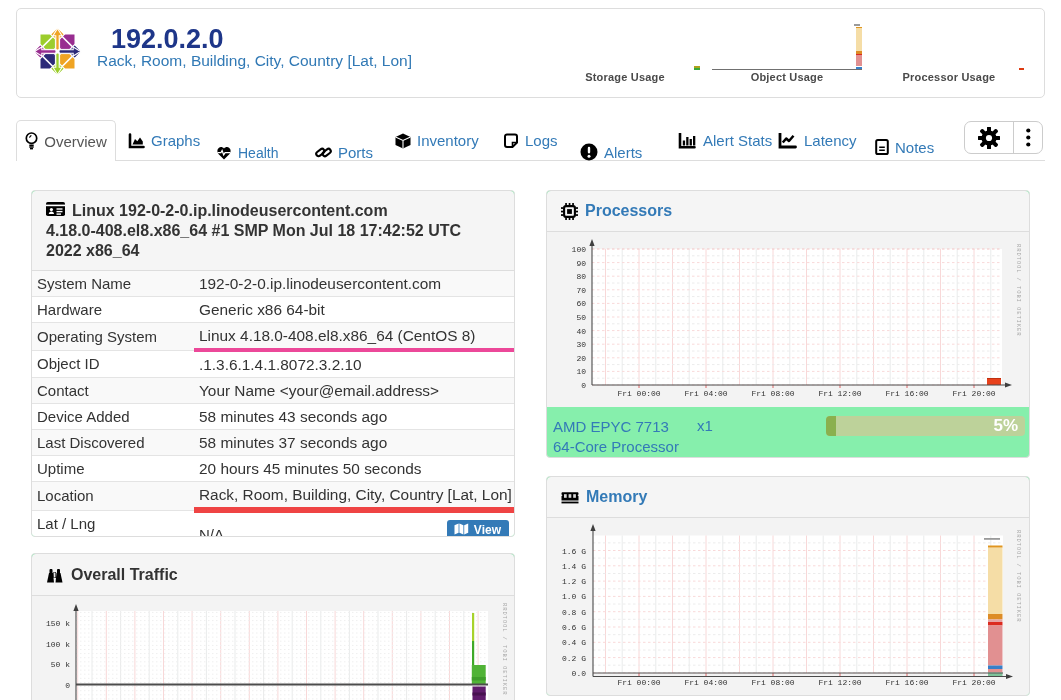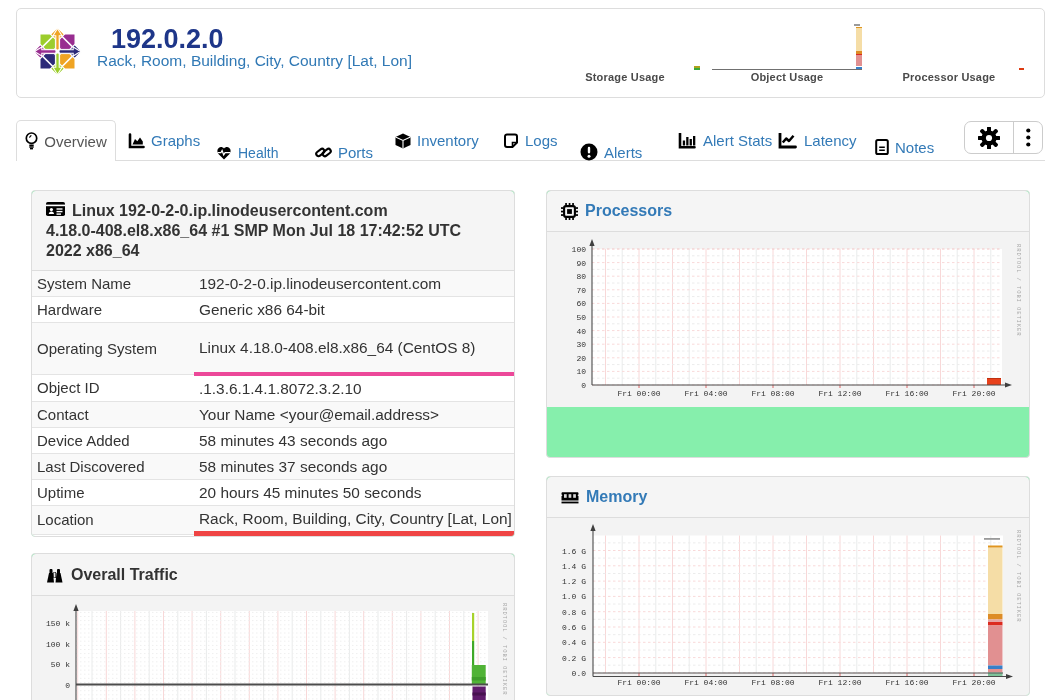--- a/index.html
+++ b/index.html
@@ -170,21 +170,21 @@
           <tr style="background:#f9f9f9">
             <td style="padding:3px 5px;width:152px;line-height:19px;white-space:nowrap">System Name</td>
             <td style="padding:3px 5px;line-height:19px;white-space:nowrap;overflow:hidden;font-size:15.4px">192-0-2-0.ip.linodeusercontent.com</td>
           </tr>
           <tr style="background:#fff">
             <td style="border-top:1px solid #e4e4e4;padding:3px 5px;width:152px;line-height:19px;white-space:nowrap">Hardware</td>
             <td style="border-top:1px solid #e4e4e4;padding:3px 5px;line-height:19px;white-space:nowrap;overflow:hidden;font-size:15.4px">Generic x86 64-bit</td>
           </tr>
           <tr style="background:#f9f9f9">
             <td style="border-top:1px solid #e4e4e4;padding:3px 5px;width:152px;line-height:19px;white-space:nowrap">Operating System</td>
-            <td style="border-top:1px solid #e4e4e4;padding:15px 5px;line-height:19px;white-space:nowrap;overflow:hidden;font-size:15.4px">Linux 4.18.0-408.el8.x86_64 (CentOS 8)</td>
+            <td style="border-top:1px solid #e4e4e4;padding:3px 5px;line-height:19px;white-space:nowrap;overflow:hidden;font-size:15.4px">Linux 4.18.0-408.el8.x86_64 (CentOS 8)</td>
           </tr>
           <tr style="background:#fff">
             <td style="border-top:1px solid #e4e4e4;padding:3px 5px;width:152px;line-height:19px;white-space:nowrap">Object ID</td>
             <td style="border-top:4px solid #ec4899;padding:3px 5px;line-height:19px;white-space:nowrap;overflow:hidden;font-size:15.4px">.1.3.6.1.4.1.8072.3.2.10</td>
           </tr>
           <tr style="background:#f9f9f9">
             <td style="border-top:1px solid #e4e4e4;padding:3px 5px;width:152px;line-height:19px;white-space:nowrap">Contact</td>
             <td style="border-top:1px solid #e4e4e4;padding:3px 5px;line-height:19px;white-space:nowrap;overflow:hidden;font-size:15.4px">Your Name &lt;your@email.address&gt;</td>
           </tr>
           <tr style="background:#fff">
@@ -385,20 +385,28 @@
         <text x="427" y="164" text-anchor="middle" style="font-family:'Liberation Mono',monospace;font-size:8px;fill:#333">Fri 20:00</text>
         <line x1="427" y1="153" x2="427" y2="156" stroke="#d66" stroke-width="1"></line>
         <rect x="440" y="146.5" width="14" height="6.5" fill="#e8411c"></rect>
         <line x1="440" y1="146.5" x2="454" y2="146.5" stroke="#c03010" stroke-width="1"></line>
         <line x1="45" y1="153" x2="461" y2="153" stroke="#4a4a4a" stroke-width="1.1"></line>
         <polygon points="465,153 458,150.4 458,155.6" fill="#3f3f3f"></polygon>
         <line x1="45" y1="11" x2="45" y2="153" stroke="#4a4a4a" stroke-width="1.1"></line>
         <polygon points="45,7 42.4,14 47.6,14" fill="#3f3f3f"></polygon>
         <text x="470" y="12" style="font-family:'Liberation Mono',monospace;font-size:5.5px;fill:#a8a8a8;letter-spacing:0.9px" transform="rotate(90 470 12)">RRDTOOL / TOBI OETIKER</text>
       </svg>
+      <div style="position:relative;height:50px">
+        <div style="position:absolute;left:6px;top:10px;font-size:15px;color:#337ab7;line-height:19.5px">AMD EPYC 7713<br>64-Core Processor</div>
+        <div style="position:absolute;left:150px;top:10px;font-size:15px;color:#337ab7">x1</div>
+        <div style="position:absolute;left:279px;top:8.5px;width:199px;height:20px;background:#bdd29a;border-radius:4px;overflow:hidden">
+          <div style="position:absolute;left:0;top:0;width:10px;height:20px;background:#8ab04e"></div>
+          <div style="position:absolute;right:7px;top:0.5px;font-size:17px;font-weight:bold;color:#fff">5%</div>
+        </div>
+      </div>
     </div>
     <div class="panel" style="left:546px;top:476px;width:484px;height:220px">
       <div class="phead" style="color:#337ab7"><svg width="18" height="13" viewBox="0 0 18 13" style="margin-right:7px">
           <path d="M0.5 5 C1.6 5 1.6 3.4 0.5 3.4 V2.4 C0.5 1.8 1 1.3 1.6 1.3 H16.4 C17 1.3 17.5 1.8 17.5 2.4 V3.4 C16.4 3.4 16.4 5 17.5 5 V9.4 H0.5 Z" fill="#000"></path>
           <rect x="0.5" y="10.6" width="17" height="1.8" fill="#000"></rect>
           <rect x="3" y="3.2" width="2.7" height="3.6" fill="#fff" opacity="0.85"></rect>
           <rect x="7.6" y="3.2" width="2.7" height="3.6" fill="#fff" opacity="0.85"></rect>
           <rect x="12.2" y="3.2" width="2.7" height="3.6" fill="#fff" opacity="0.85"></rect>
         </svg>Memory</div>
       <svg width="484" height="178" viewBox="0 0 484 178" style="display:block">

